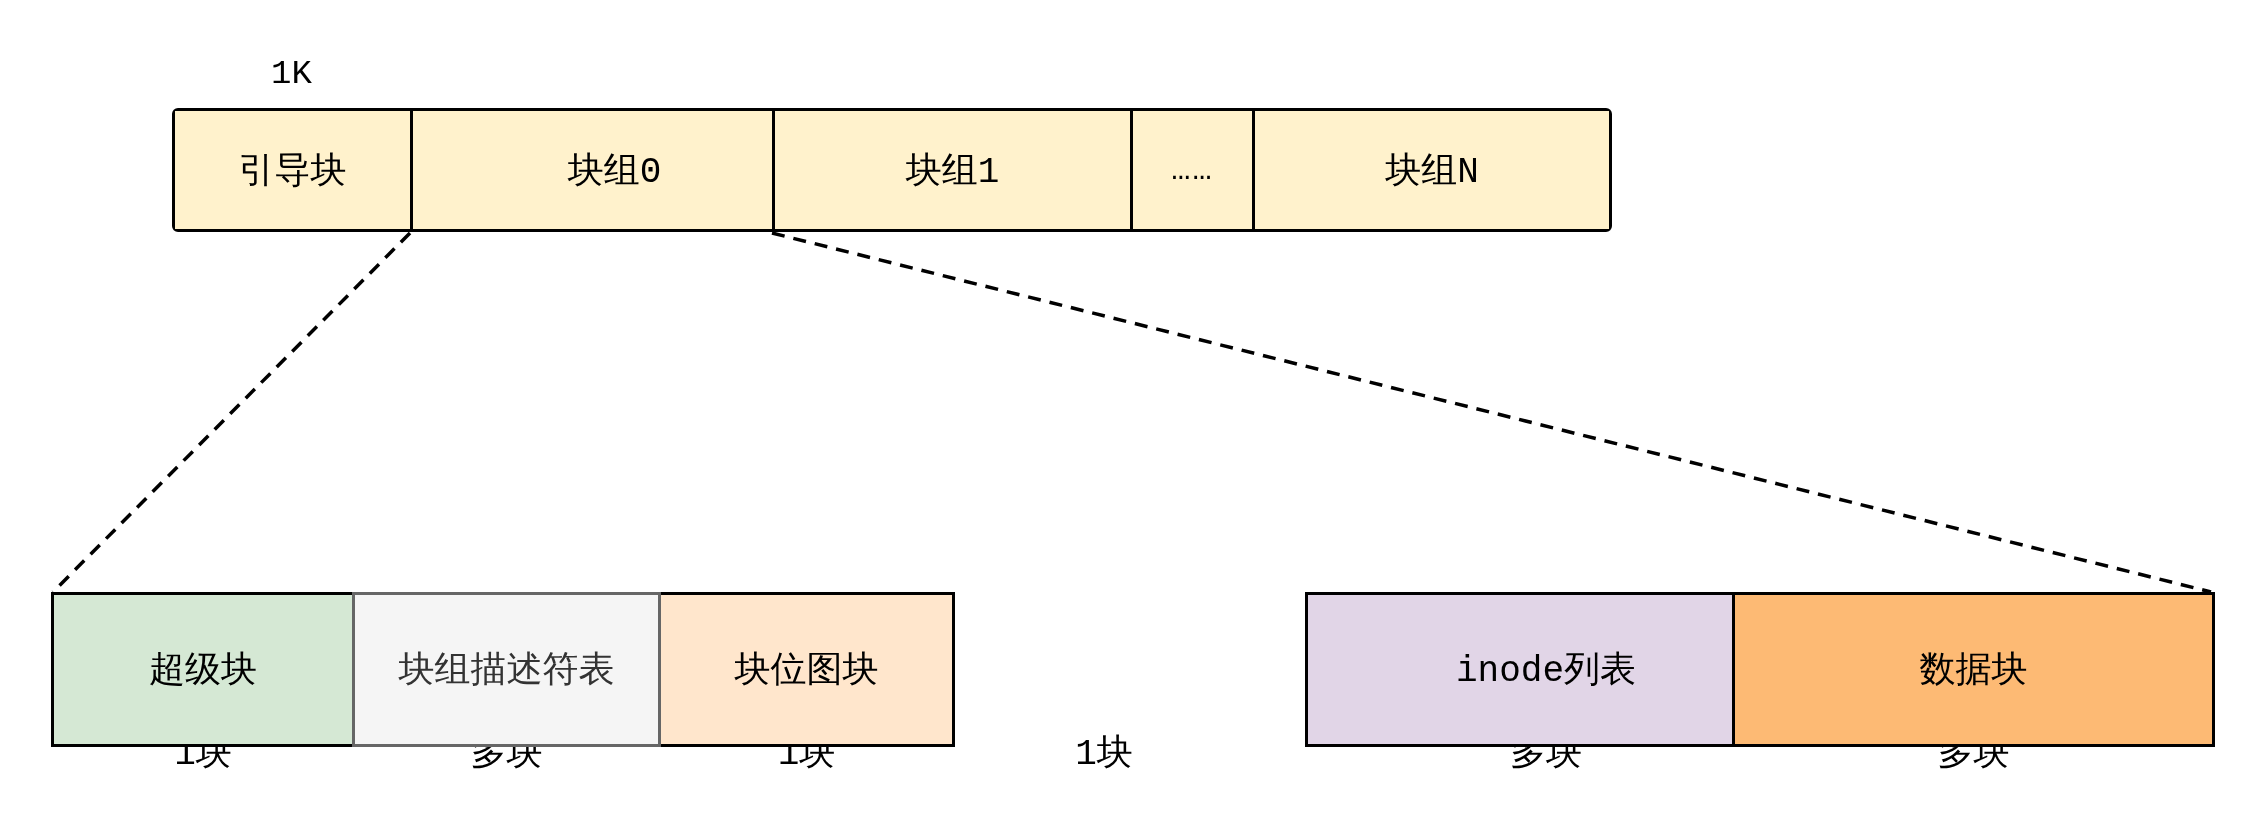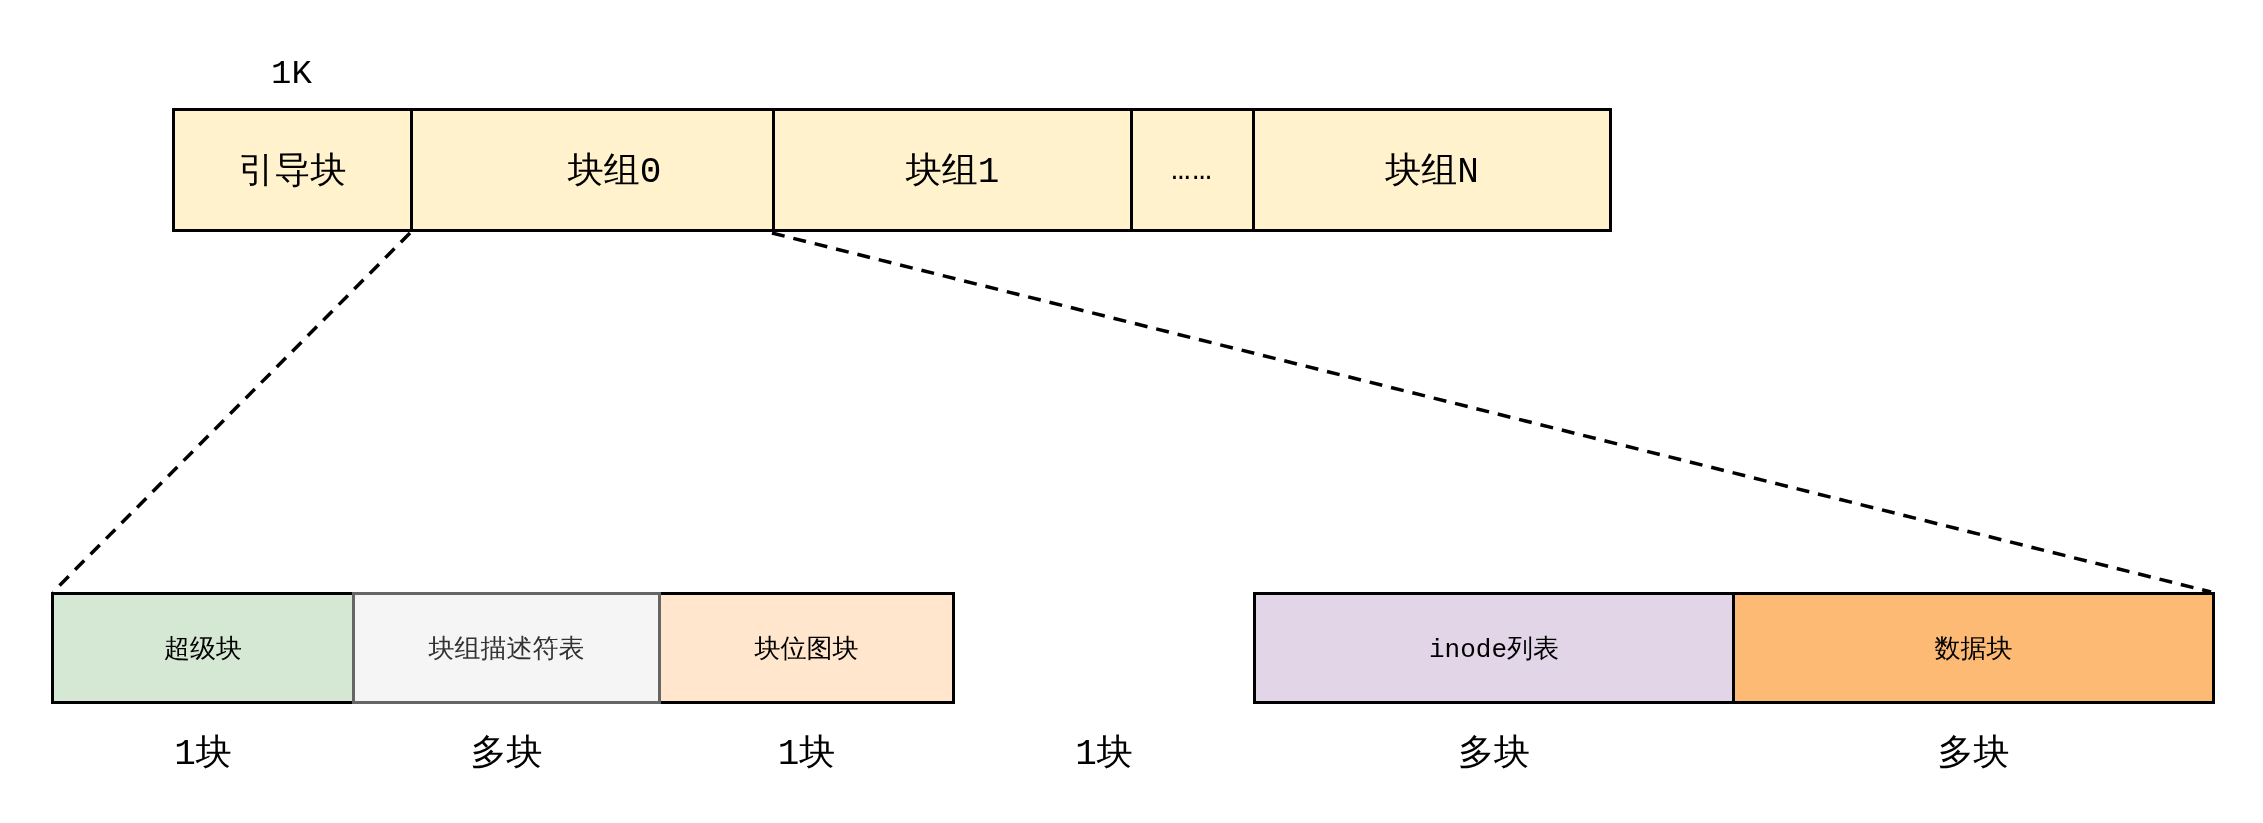--- a/index.html
+++ b/index.html
@@ -31,52 +31,52 @@
     font-size:36px;
   }
   .dcell + .dcell{border-left:3px solid #000;}
   .d1{flex:0 0 235px;}
   .d2{flex:0 0 362px;padding-left:44px;}
   .d3{flex:0 0 358px;}
   .d4{flex:0 0 122px;font-size:32px;letter-spacing:2px;}
   .d5{flex:1 1 auto;}
   
   .gcell{
-    position:absolute;top:592px;height:112px;
+    position:absolute;top:592px;height:155px;
     box-sizing:border-box;border:3px solid #000;
     display:flex;align-items:center;justify-content:center;
-    font-size:26px;
+    font-size:36px;
     z-index:1;
   }
   .gcell.raised{z-index:2;}
   .count{
     position:absolute;top:730px;height:44px;
     display:flex;align-items:center;justify-content:center;
     font-size:36px;color:#000;
   }
   .x1{left:51px;width:304px;}
   .x2{left:352px;width:309px;}
   .x3{left:658px;width:297px;}
   .x4{left:952px;width:304px;}
-  .x5{left:1253px;width:482px;}
+  .x5{left:1305px;width:482px;}
   .x6{left:1732px;width:483px;}
 </style>
 </head>
 <body>
 
 <div class="canvas">
 
   <svg class="connector-layer" viewBox="0 0 2263 823" xmlns="http://www.w3.org/2000/svg">
     <line x1="410" y1="233" x2="53" y2="592" stroke-width="3.5" stroke-dasharray="13 9" stroke="#000000"></line>
     <line x1="772" y1="233" x2="2211" y2="592" stroke-width="3.5" stroke-dasharray="13 9" stroke="#000000"></line>
   </svg>
 
   <div class="size-label">1K</div>
 
-  <div class="disk-row" style="border-color: rgb(0, 0, 0);">
+  <div class="disk-row" style="border-color: rgb(0, 0, 0); border-radius: 6px;">
     <div class="dcell d1" style="background-color: rgb(255, 242, 204);">引导块</div>
     <div class="dcell d2" style="background-color: rgb(255, 242, 204);">块组0</div>
     <div class="dcell d3" style="background-color: rgb(255, 242, 204);">块组1</div>
     <div class="dcell d4" style="background-color: rgb(255, 242, 204);">……</div>
     <div class="dcell d5" style="background-color: rgb(255, 242, 204);">块组N</div>
   </div>
 
   <div class="gcell x1" style="background-color: rgb(213, 232, 212); border-color: rgb(0, 0, 0); color: rgb(0, 0, 0);">超级块</div>
   <div class="gcell x3" style="background-color: rgb(255, 230, 204); border-color: rgb(0, 0, 0); color: rgb(0, 0, 0);">块位图块</div>
   <div class="gcell x2 raised" style="background-color: rgb(245, 245, 245); border-color: rgb(102, 102, 102); color: rgb(51, 51, 51);">块组描述符表</div>

